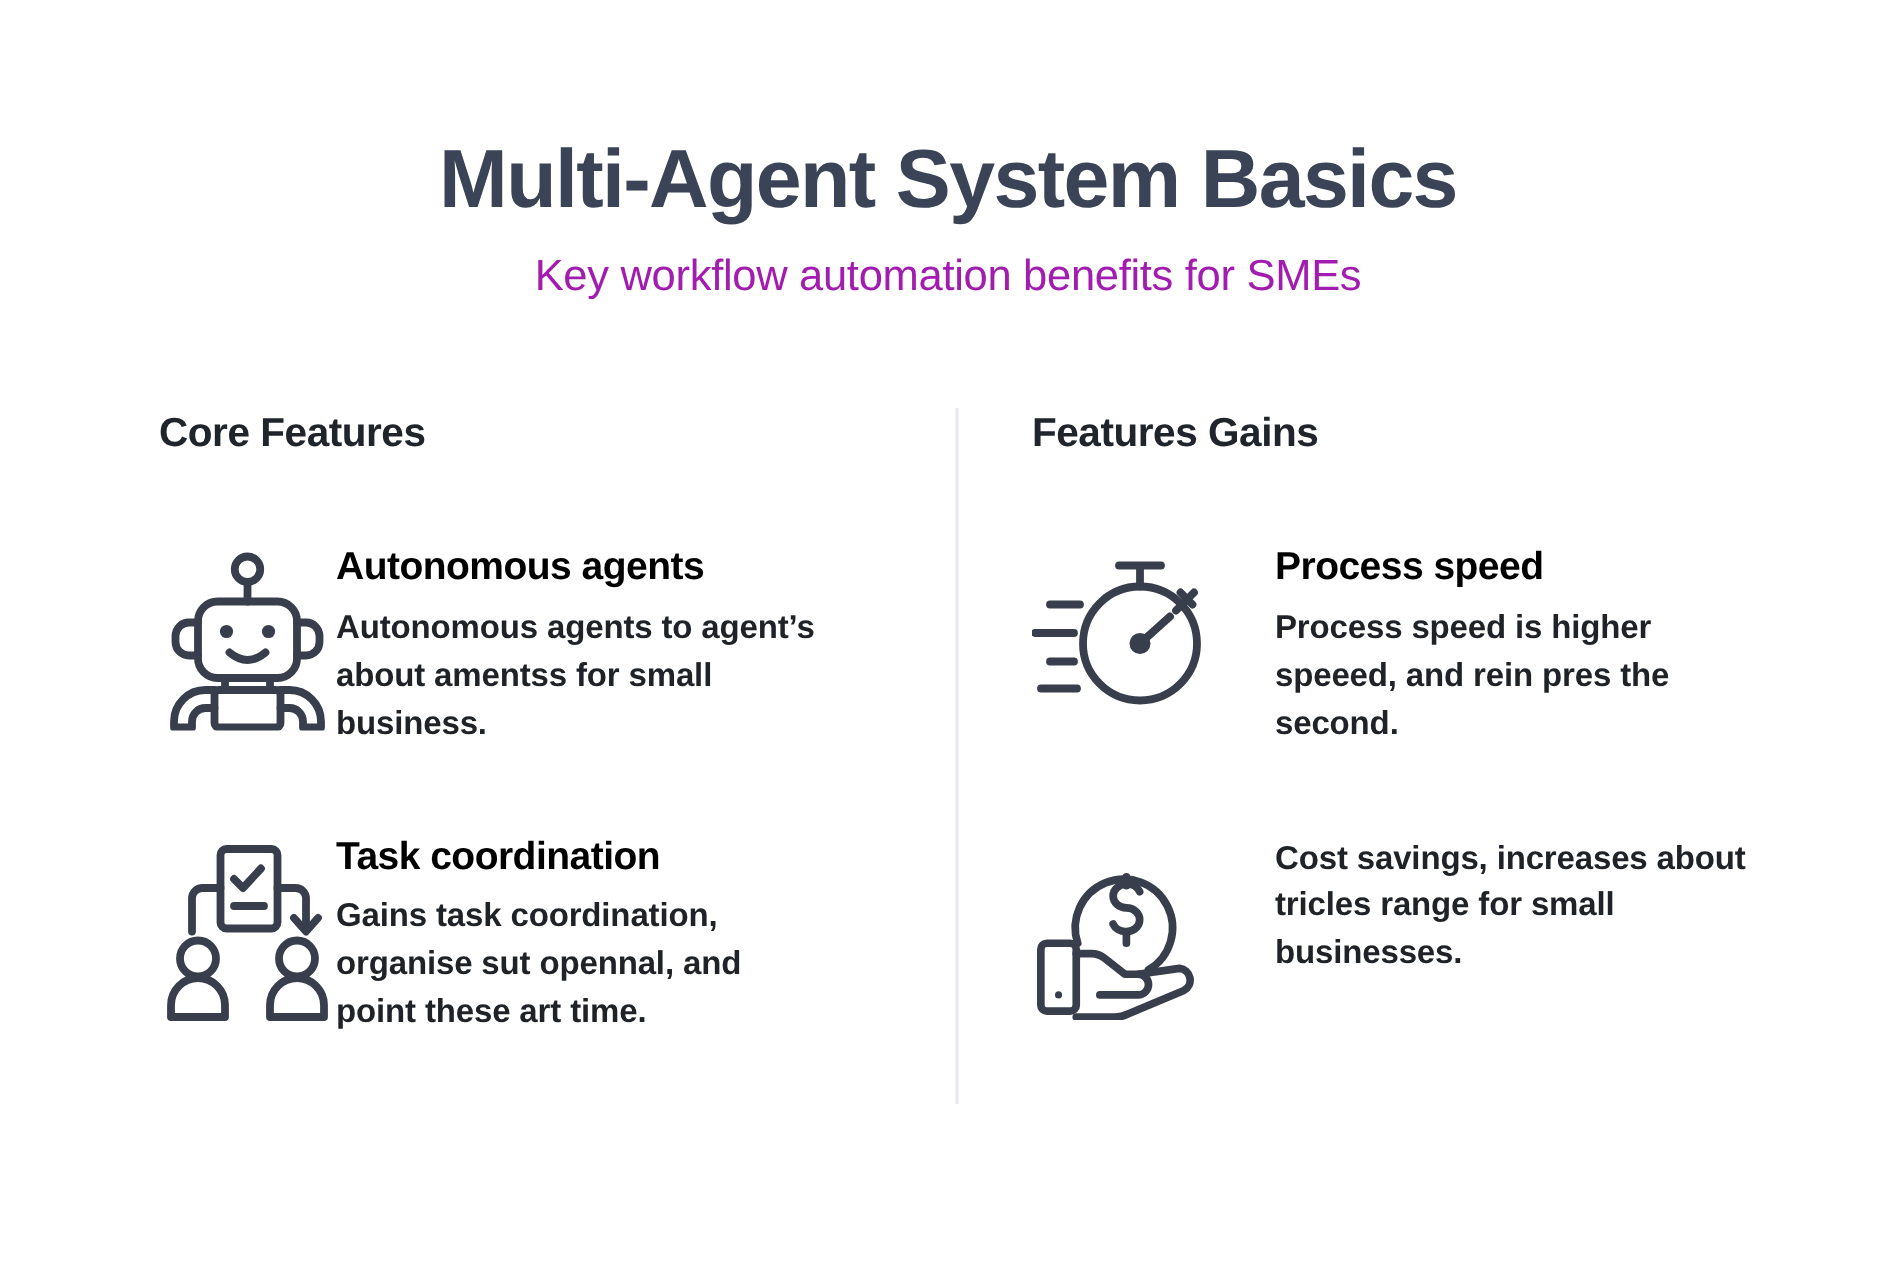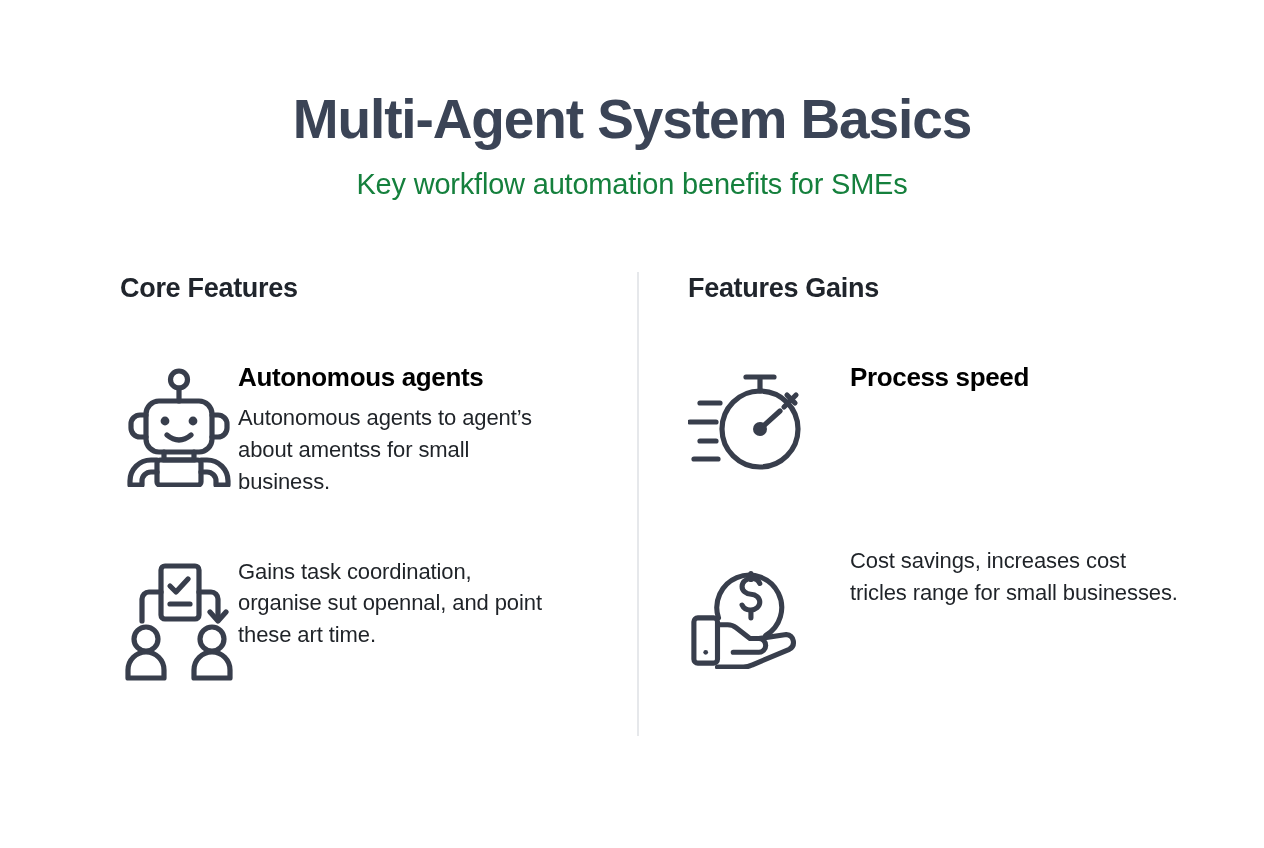--- a/index.html
+++ b/index.html
@@ -37,21 +37,21 @@
     letter-spacing: -1.1px;
     color: #3b4456;
     line-height: 1.0;
     margin: 0;
     white-space: nowrap;
   }
   .subtitle {
     margin: 22px 0 0 0;
     font-size: 29px;
     font-weight: 400;
-    color: #15803d;
+    color: #a21caf;
     line-height: 1.1;
     letter-spacing: -0.2px;
   }
 
   
   .columns {
     position: absolute;
     top: 272px;
     left: 0;
     width: 1264px;
@@ -62,21 +62,21 @@
     left: 637px;
     top: 0px;
     width: 2px;
     height: 464px;
     background: #e6e8eb;
   }
   .col {
     position: absolute;
     top: 0;
   }
-  .col-left  { left: 120px; width: 500px; }
+  .col-left  { left: 106px; width: 500px; }
   .col-right { left: 688px; width: 500px; }
 
   .col-heading {
     font-size: 27px;
     font-weight: bold;
     color: #20252c;
     letter-spacing: -0.3px;
     margin: 0 0 0 0;
     line-height: 1.2;
     height: 36px;
@@ -111,21 +111,21 @@
   .item-title {
     font-size: 26px;
     font-weight: bold;
     color: #000000;
     letter-spacing: -0.35px;
     line-height: 1.15;
     margin: 0 0 9px 0;
   }
   .item-desc {
     font-size: 22px;
-    font-weight: 400;
+    font-weight: 700;
     color: #1f2328;
     line-height: 1.45;
     margin: 0;
     letter-spacing: -0.1px;
   }
 
   .col-right .item-text { max-width: 330px; margin-left: 44px; }
 </style>
 </head>
 <body>
@@ -193,20 +193,21 @@
               <path d="M87 52 l8 9 l8 -9"></path>
 
               <circle cx="23" cy="79" r="12"></circle>
               <path d="M5 118 v-8 a18 18 0 0 1 18 -18 a18 18 0 0 1 18 18 v8 z"></path>
 
               <circle cx="89" cy="79" r="12"></circle>
               <path d="M71 118 v-8 a18 18 0 0 1 18 -18 a18 18 0 0 1 18 18 v8 z"></path>
             </svg>
           </div>
           <div class="item-text">
+            <h3 class="item-title">Task coordination</h3>
             <p class="item-desc">Gains task coordination, organise sut opennal, and point these art time.</p>
           </div>
         </div>
 
       </div>
     </div>
 
     <div class="col col-right">
       <h2 class="col-heading">Features Gains</h2>
 
@@ -228,41 +229,42 @@
 
               <path d="M99 28 l8 8"></path>
               <path d="M96 40 l12 -12"></path>
 
               <line x1="72" y1="62" x2="92" y2="44"></line>
               <circle cx="72" cy="62" r="7" fill="#383e4c" stroke="none"></circle>
             </svg>
           </div>
           <div class="item-text">
             <h3 class="item-title">Process speed</h3>
+            <p class="item-desc">Process speed is higher speeed, and rein pres the second.</p>
           </div>
         </div>
 
         <div class="item">
           <div class="item-icon">
             <svg class="icon-svg" width="120" height="120" viewBox="0 0 120 120" fill="none" stroke="#383e4c" stroke-width="5.2" stroke-linecap="round" stroke-linejoin="round">
 
               <path d="M31 69 a33 33 0 1 1 48 18"></path>
 
               <path d="M64 24 v6 M64 63 v6"></path>
               <path d="M73 34 a9 8 0 0 0 -9 -5 a9 8 0 0 0 0 16 a9 8 0 0 1 0 16 a9 8 0 0 1 -9 -5"></path>
 
               <rect x="6" y="69" width="24" height="46" rx="4"></rect>
               <circle cx="18" cy="104" r="2.4" fill="#383e4c" stroke="none"></circle>
 
               <path d="M30 76 h10 a14 14 0 0 1 9 3 l14 11 h9 a7 7 0 0 1 0 14 h-26"></path>
               <path d="M72 90 l28 -4 a8 8 0 0 1 3 15 l-38 16 a20 20 0 0 1 -9 2 h-26"></path>
             </svg>
           </div>
           <div class="item-text">
-            <p class="item-desc">Cost savings, increases cost tricles range for small businesses.</p>
+            <p class="item-desc">Cost savings, increases about tricles range for small businesses.</p>
           </div>
         </div>
 
       </div>
     </div>
 
   </div>
 </div>
 
 </body></html>

